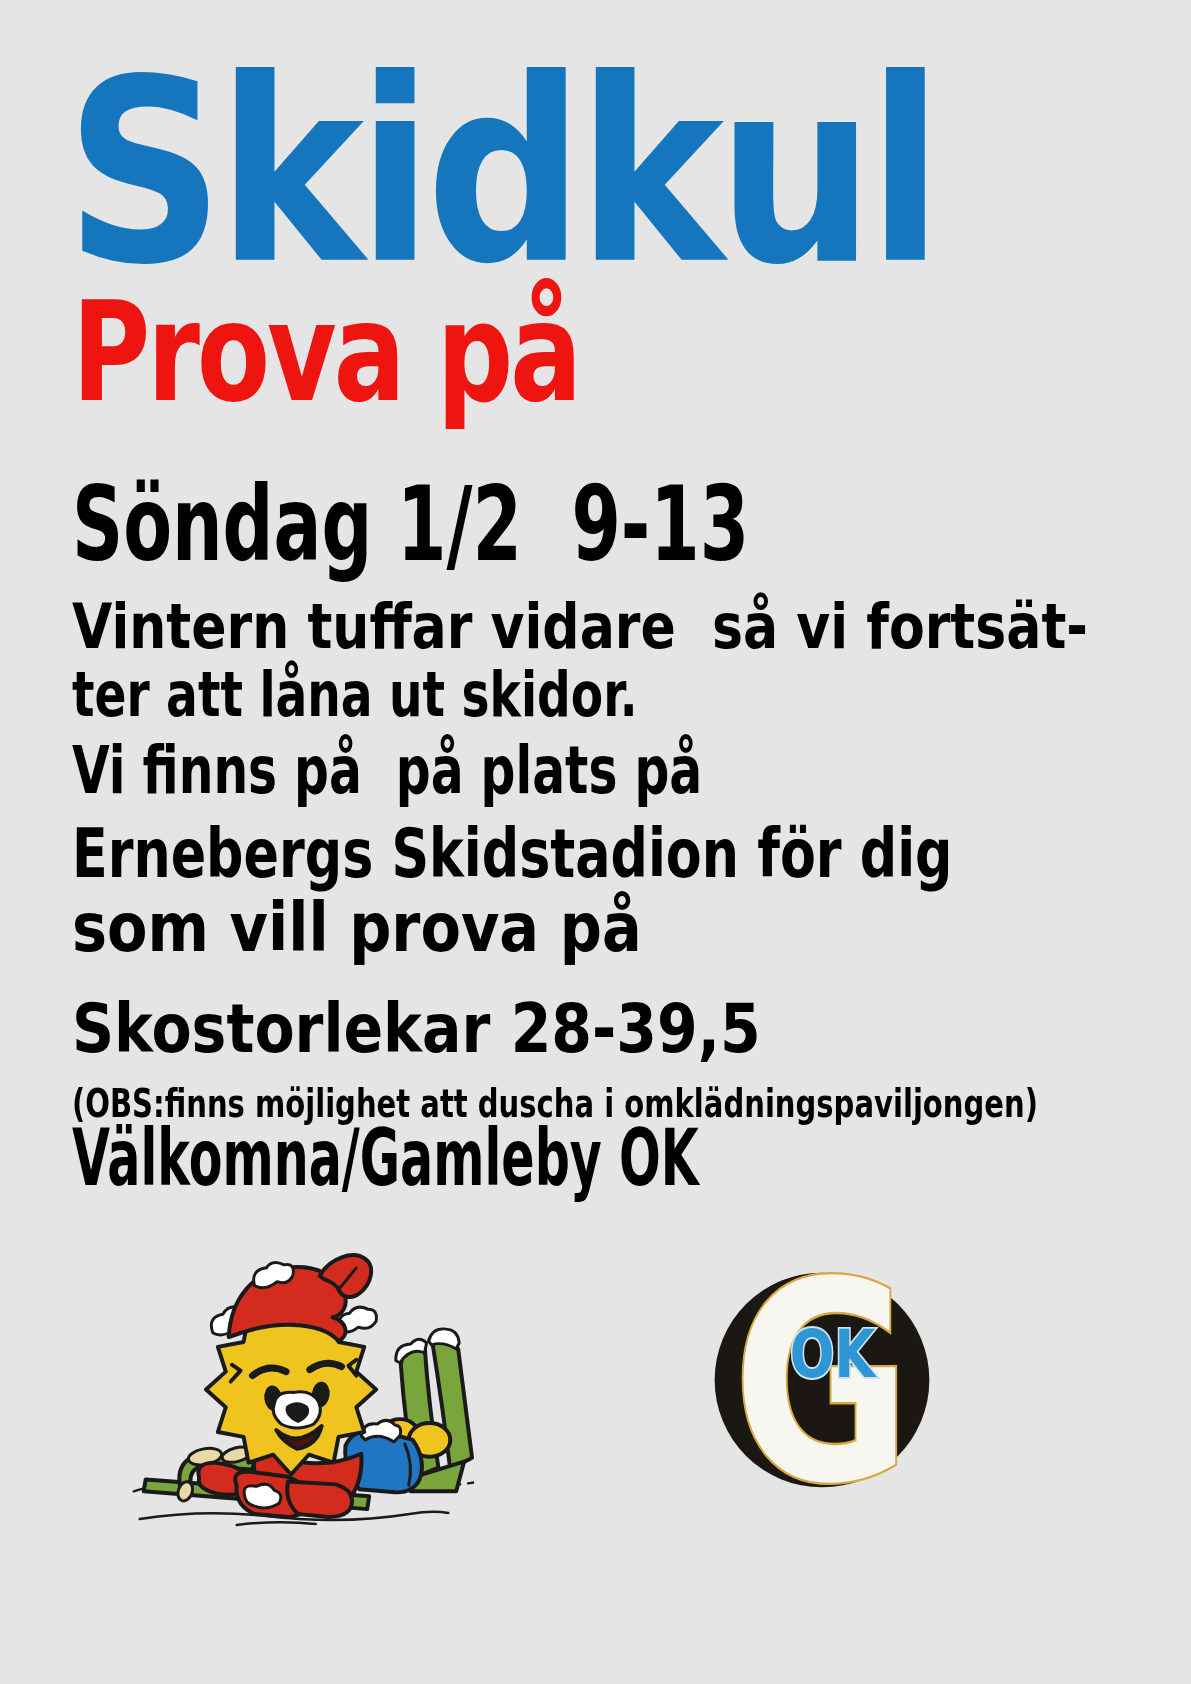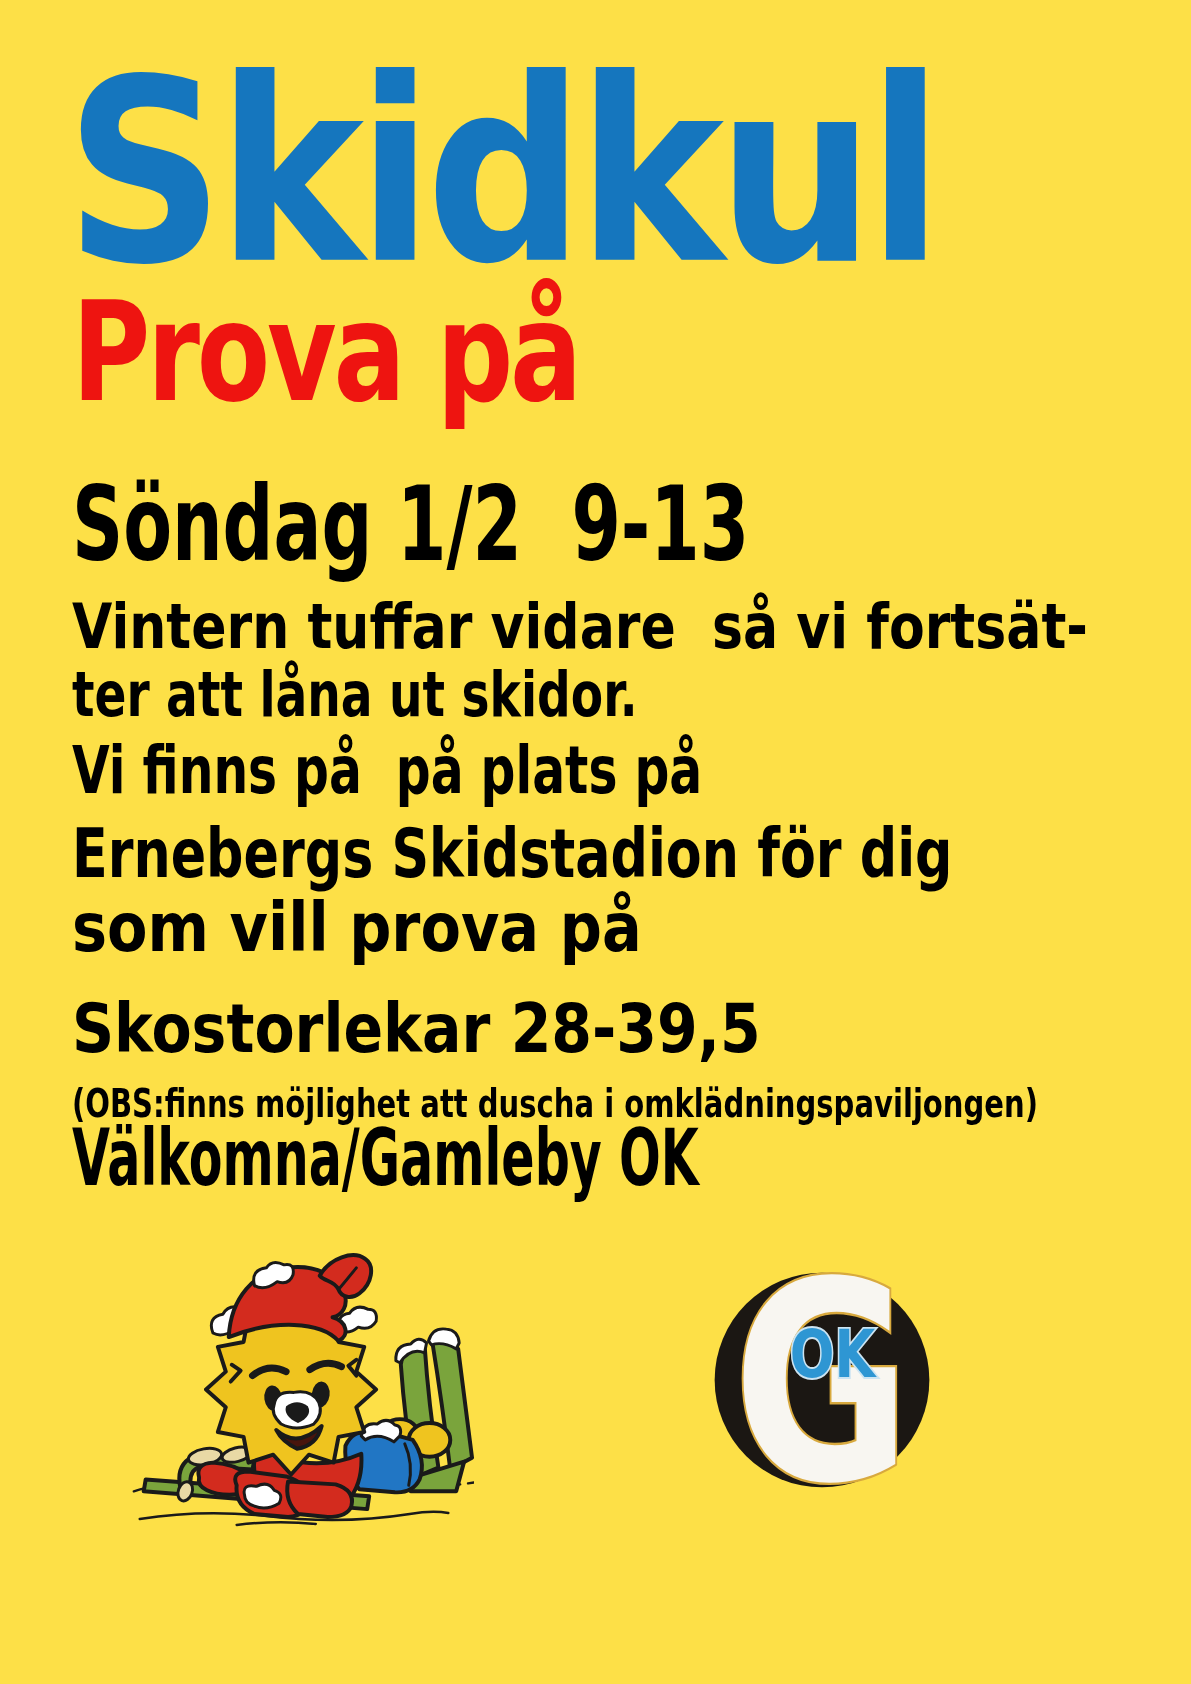--- a/index.html
+++ b/index.html
@@ -1,20 +1,20 @@
 <!DOCTYPE html>
 <html style="--title-blue: #1576BE; --subtitle-red: #EE1410; --text-black: #000000; --bear-yellow: #EFC41F; --bear-red: #D32B1E; --bear-blue: #2176C4; --sled-green: #7AA43C; --handle-beige: #E9D9A5; --outline-black: #1A1A1A; --snow-white: #FFFFFF; --mouth-dark: #48150D; --logo-bg: #1B1713; --logo-white: #F8F6F1; --logo-gold: #D8A93E; --logo-ok-blue: #2E96D3; --logo-ok-outline: #CCE4F2;"><head>
 <meta charset="utf-8">
 <style>
   html, body { margin: 0; padding: 0; background: #ffffff; }
   .page {
     position: relative;
     width: 1191px;
     height: 1684px;
-    background: #fde047;
+    background: #e5e5e5;
     overflow: hidden;
     font-family: "DejaVu Sans", sans-serif;
   }
   .t {
     position: absolute;
     font-weight: bold;
     color: var(--text-black, #000);
     white-space: pre;
     line-height: 1;
     transform-origin: 0 0;

